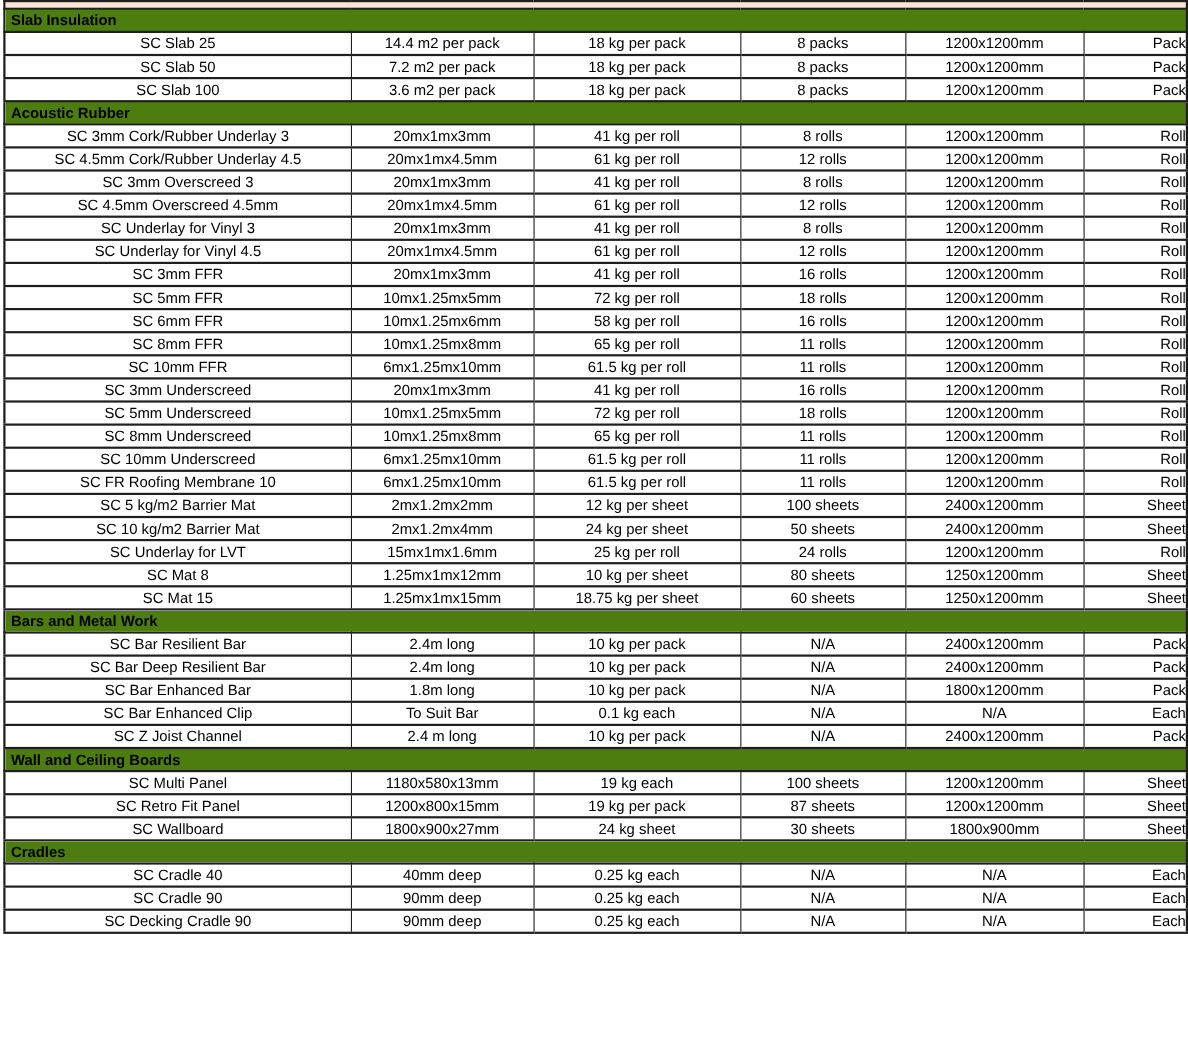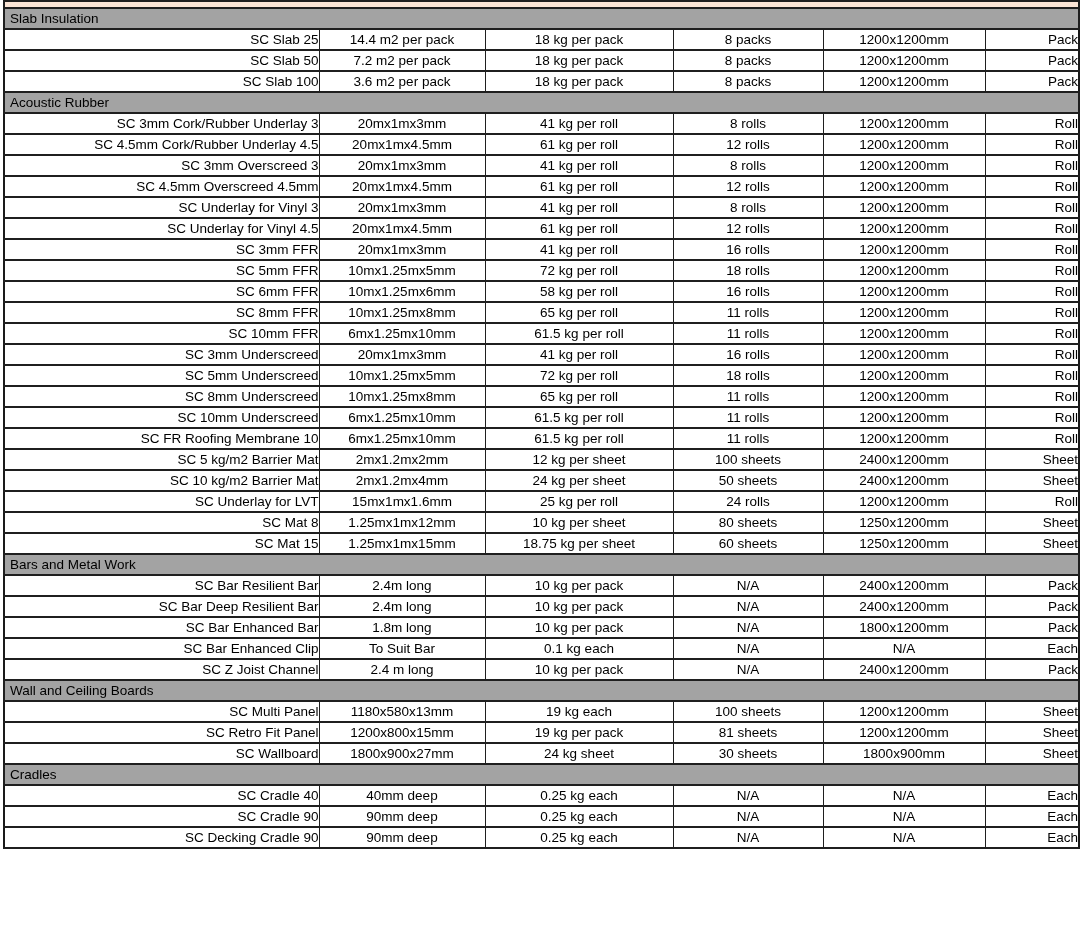--- a/index.html
+++ b/index.html
@@ -39,28 +39,28 @@
     overflow: hidden;
     padding: 0;
   }
   tr.stub-row td {
     height: 5px;
     background: #fbe5d6;
     border-left-width: 2px;
     border-right-width: 2px;
   }
   tr.section-row td {
-    background: #a3a3a3;
-    font-weight: normal;
+    background: #4d7c0f;
+    font-weight: bold;
     text-align: left;
     padding-left: 5px;
     border-left-width: 2px;
     border-right-width: 2px;
   }
-  td.c0 { text-align: right; padding-left: 5px; }
+  td.c0 { text-align: center; padding-left: 5px; }
   td.c1, td.c2, td.c3, td.c4 { text-align: center; }
   td.c5 { text-align: right; padding-left: 5px; }
 </style>
 </head>
 <body>
 
 <div class="page">
   <table class="product-table">
     <colgroup>
       <col style="width:315px">
@@ -323,21 +323,21 @@
           <td class="c1">1180x580x13mm</td>
           <td class="c2">19 kg each</td>
           <td class="c3">100 sheets</td>
           <td class="c4">1200x1200mm</td>
           <td class="c5">Sheet</td>
         </tr>
         <tr>
           <td class="c0">SC Retro Fit Panel</td>
           <td class="c1">1200x800x15mm</td>
           <td class="c2">19 kg per pack</td>
-          <td class="c3">81 sheets</td>
+          <td class="c3">87 sheets</td>
           <td class="c4">1200x1200mm</td>
           <td class="c5">Sheet</td>
         </tr>
         <tr>
           <td class="c0">SC Wallboard</td>
           <td class="c1">1800x900x27mm</td>
           <td class="c2">24 kg sheet</td>
           <td class="c3">30 sheets</td>
           <td class="c4">1800x900mm</td>
           <td class="c5">Sheet</td>

